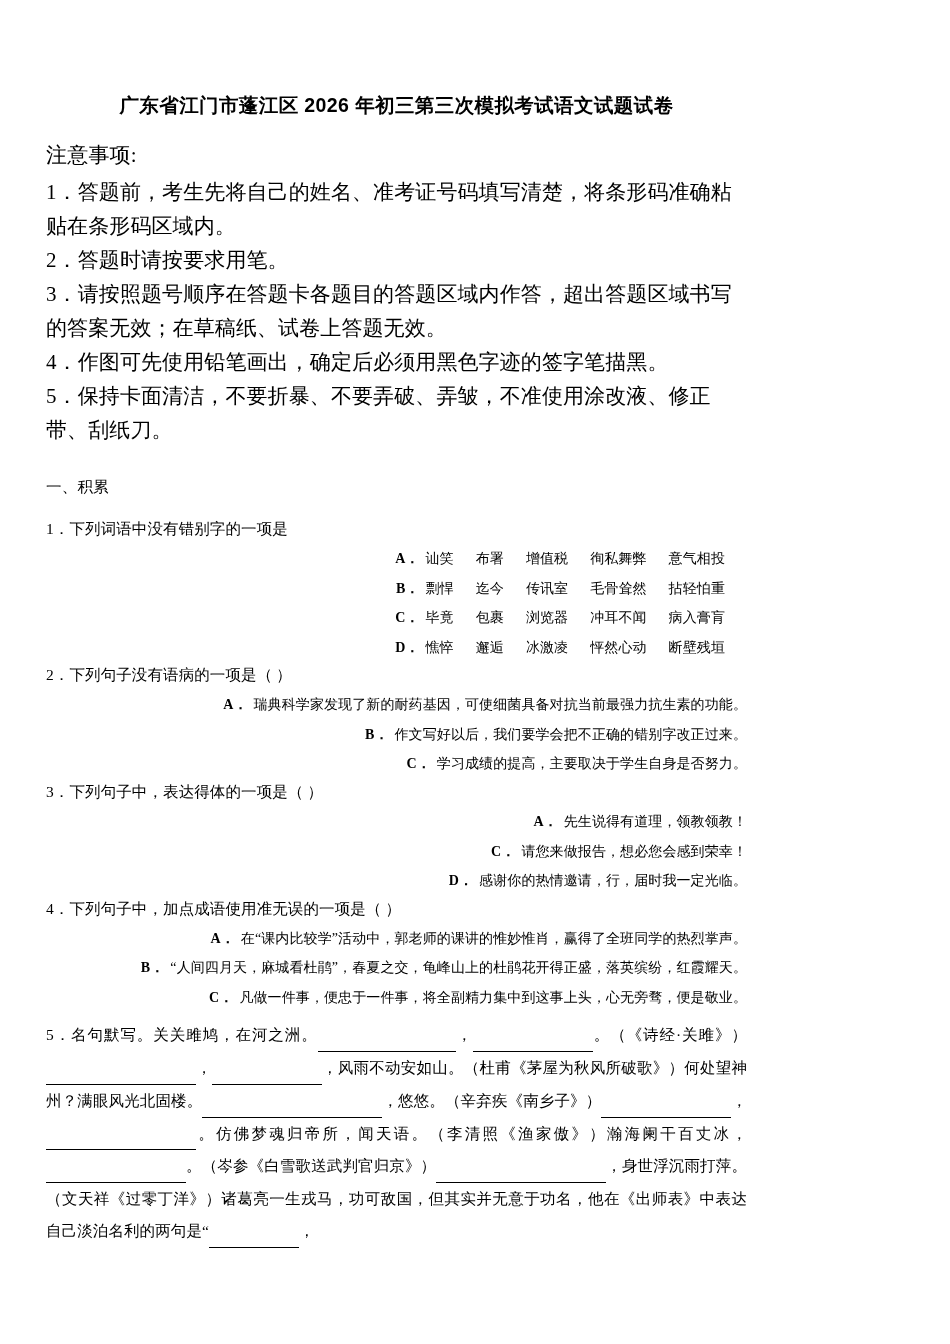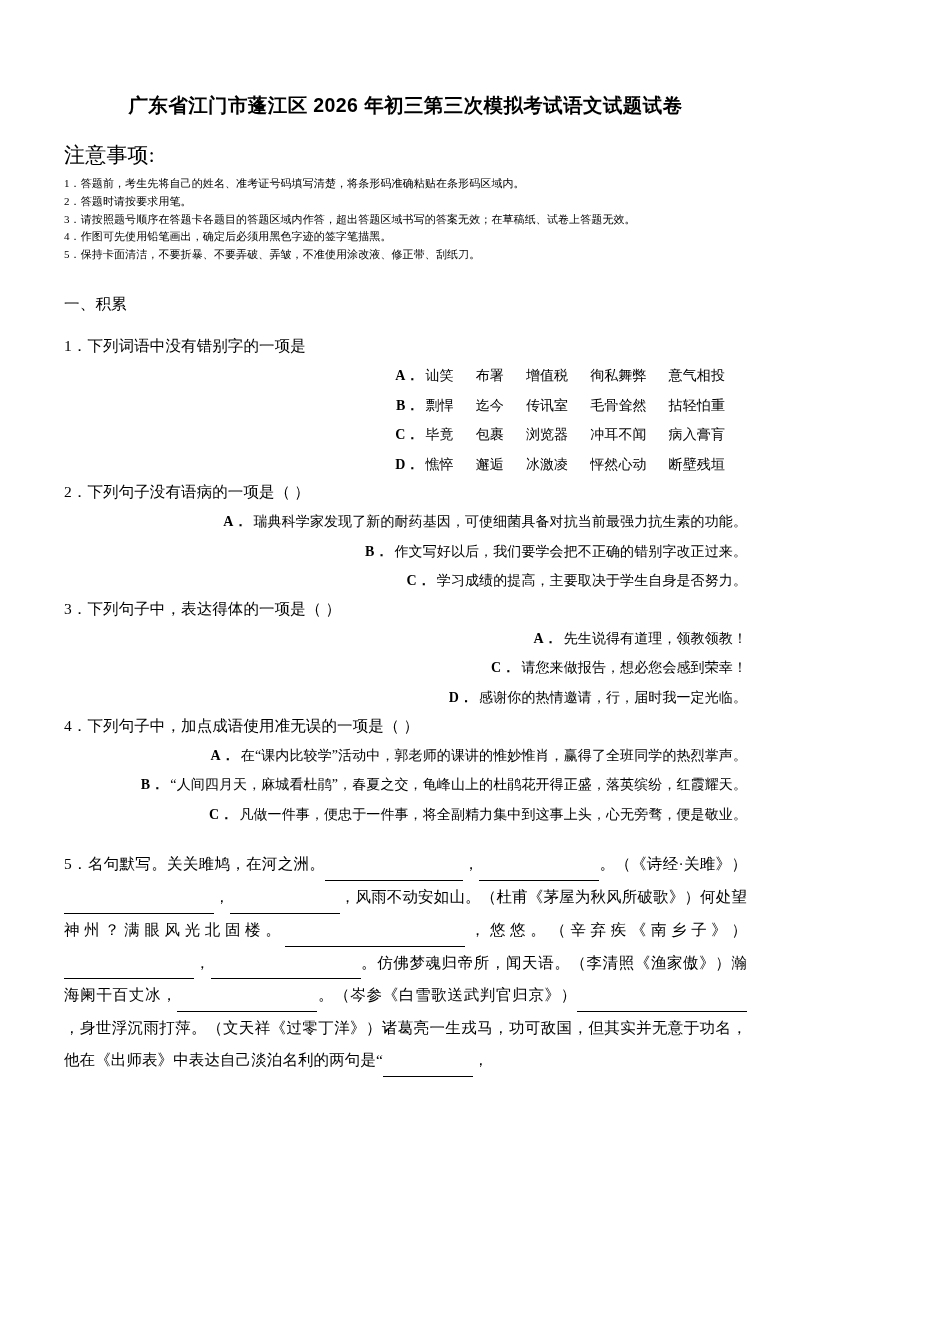--- a/index.html
+++ b/index.html
@@ -11,38 +11,38 @@
     width: 950px;
     min-height: 1344px;
     font-family: "Liberation Serif", "DejaVu Serif", serif;
     color: #000;
     -webkit-font-smoothing: antialiased;
   }
   .page {
     width: 793px;
     min-height: 1344px;
     box-sizing: border-box;
-    padding: 64px 46px 40px 64px;
+    padding: 64px 46px 40px 46px;
     position: relative;
   }
   .doc-title {
     text-align: center;
     font-family: "Liberation Sans", "DejaVu Sans", sans-serif;
     font-weight: bold;
     font-size: 19.5px;
     letter-spacing: 0.4px;
     margin: 28px 0 22px 0;
   }
   .notice-head {
     font-size: 21px;
     margin: 6px 0 6px 0;
     letter-spacing: 0.2px;
   }
   .notice-line {
-    font-size: 11px;
+    font-size: 21px;
     line-height: 1.62;
     letter-spacing: 0.1px;
   }
   .section-title {
     font-size: 15.5px;
     margin-top: 30px;
     margin-bottom: 17px;
     letter-spacing: 0.2px;
   }
   .q-stem {
@@ -68,21 +68,21 @@
     margin-right: 22px;
   }
   .fill {
     font-size: 15.5px;
     line-height: 2.05;
     letter-spacing: 0.1px;
     text-align: justify;
     text-justify: inter-ideograph;
   }
   .fill-block {
-    margin-top: 20px;
+    margin-top: 8px;
   }
   u.blank {
     text-decoration: none;
     border-bottom: 1px solid #000;
     display: inline-block;
   }
 </style>
 </head>
 <body>
 

